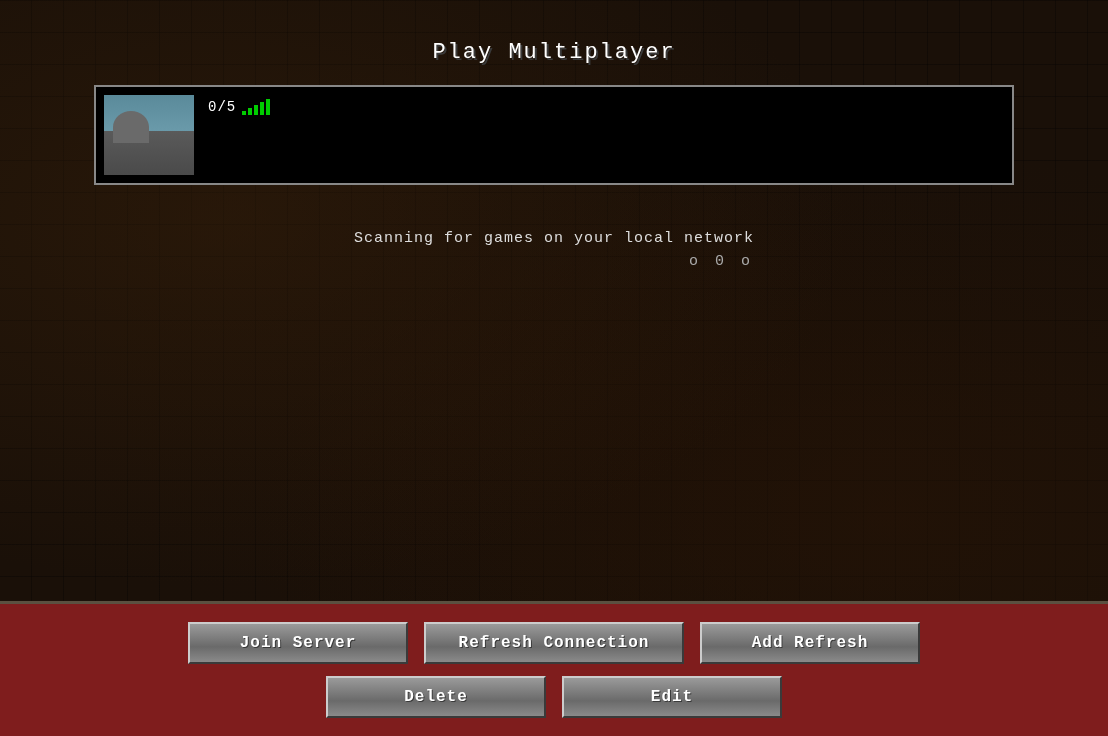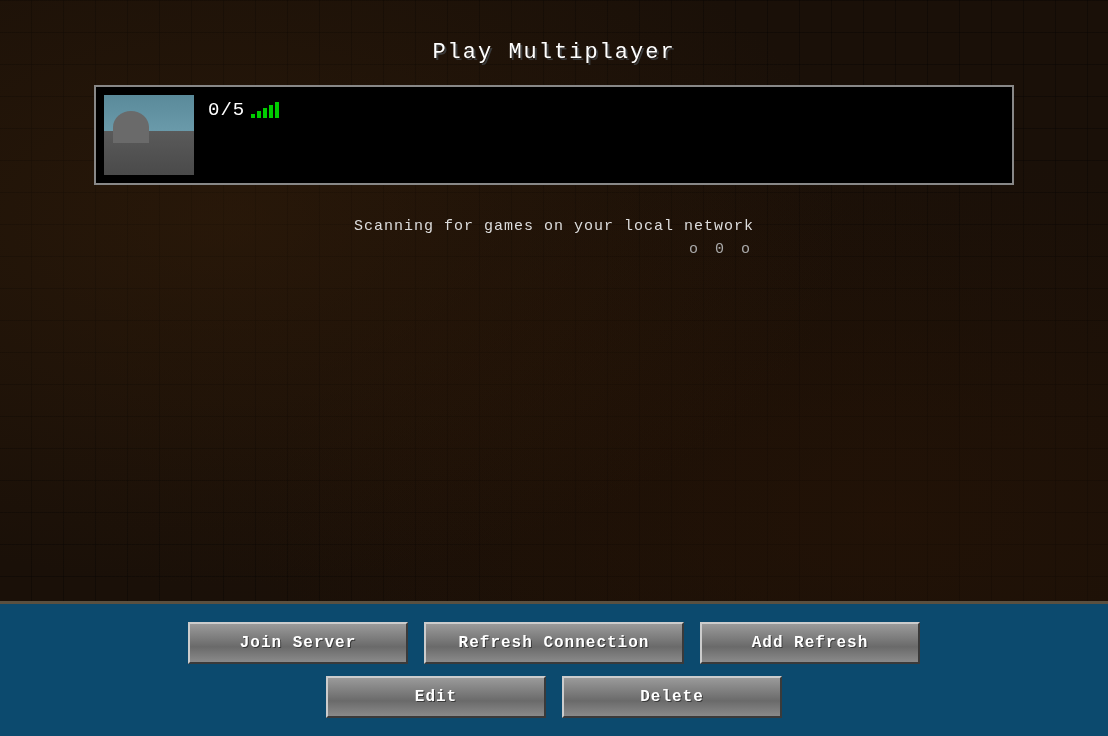--- a/index.html
+++ b/index.html
@@ -133,21 +133,21 @@
       font-size: 14px;
       letter-spacing: 1px;
       font-family: 'Courier New', Courier, monospace;
     }
 
     .server-status {
       display: flex;
       align-items: center;
       gap: 6px;
       color: #ffffff;
-      font-size: 19px;
+      font-size: 14px;
       font-family: 'Courier New', Courier, monospace;
       letter-spacing: 1px;
       align-self: flex-start;
       padding-top: 4px;
     }
 
     .signal-bars {
       display: flex;
       align-items: flex-end;
       gap: 2px;
@@ -159,21 +159,21 @@
       background: #00cc00;
     }
 
     .signal-bar:nth-child(1) { height: 4px; }
     .signal-bar:nth-child(2) { height: 7px; }
     .signal-bar:nth-child(3) { height: 10px; }
     .signal-bar:nth-child(4) { height: 13px; }
     .signal-bar:nth-child(5) { height: 16px; }
 
     .scanning-section {
-      margin-top: 33px;
+      margin-top: 45px;
       text-align: center;
       z-index: 1;
     }
 
     .scanning-text {
       color: #dddddd;
       font-size: 15px;
       letter-spacing: 1px;
       font-family: 'Courier New', Courier, monospace;
       margin-bottom: 6px;
@@ -185,21 +185,21 @@
       letter-spacing: 4px;
       font-family: 'Courier New', Courier, monospace;
       text-align: right;
     }
 
     .bottom-bar {
       position: absolute;
       bottom: 0;
       left: 0;
       right: 0;
-      background-color: #0c4a6e;
+      background-color: #7f1d1d;
       border-top: 3px solid #5a5040;
       padding: 18px 60px 18px 60px;
       display: flex;
       flex-direction: column;
       gap: 12px;
       z-index: 2;
     }
 
     .button-row {
       display: flex;
@@ -256,16 +256,16 @@
   <div class="scanning-dots">o 0 o</div>
 </div>
 
 <div class="bottom-bar">
   <div class="button-row">
     <button class="mc-button">Join Server</button>
     <button class="mc-button mc-button-wide">Refresh Connection</button>
     <button class="mc-button">Add Refresh</button>
   </div>
   <div class="button-row">
+    <button class="mc-button">Delete</button>
     <button class="mc-button">Edit</button>
-    <button class="mc-button">Delete</button>
   </div>
 </div>
 
 </body></html>

